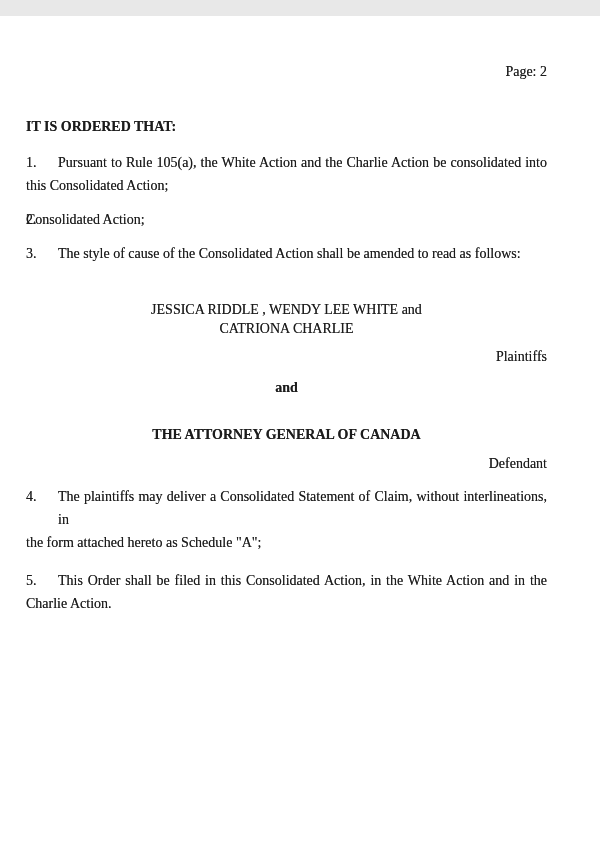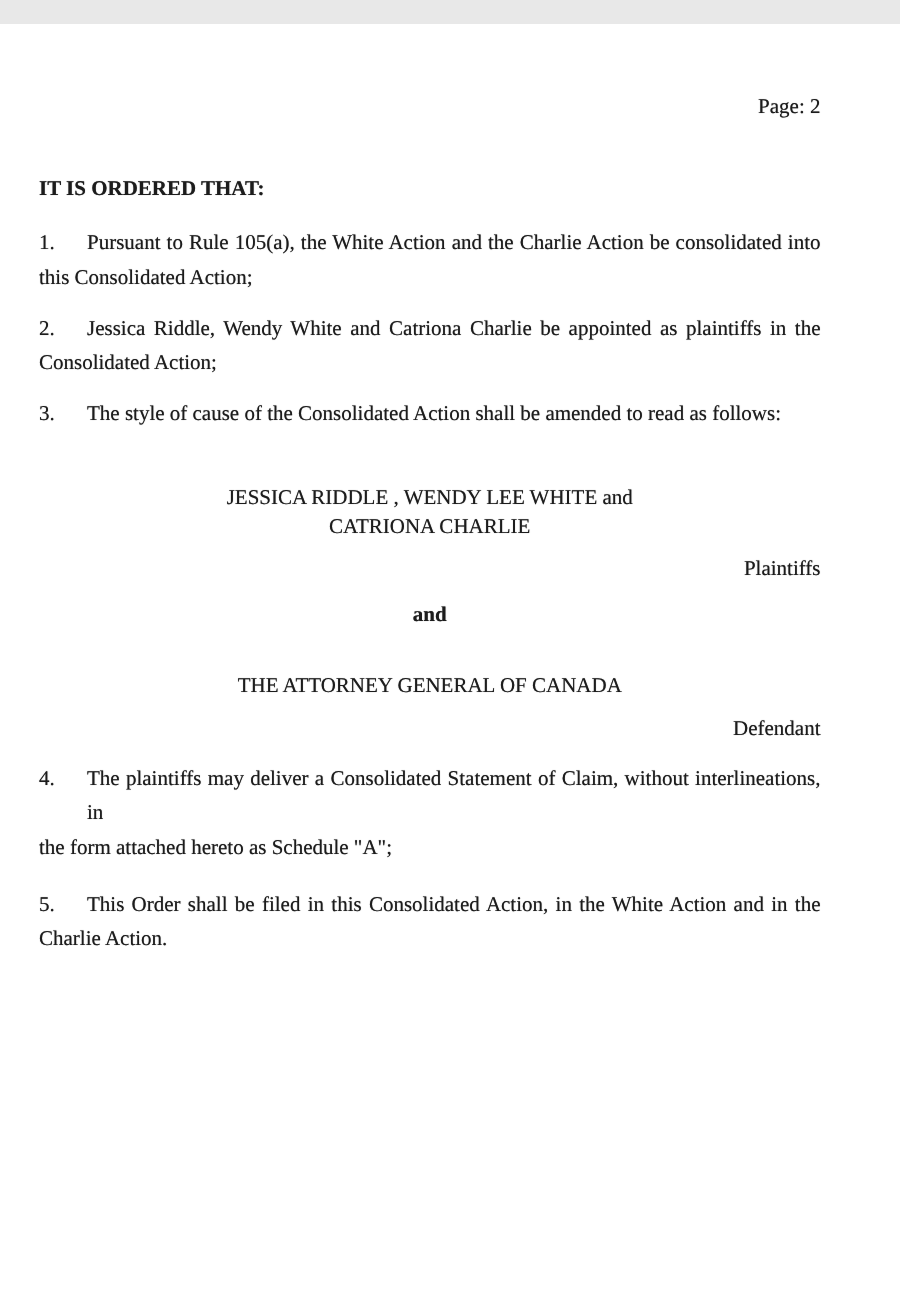--- a/index.html
+++ b/index.html
@@ -75,21 +75,21 @@
   .role-plaintiffs { margin-top: 7px; }
   .connector {
     margin-top: 8px;
     text-align: center;
     font-weight: bold;
     line-height: 23px;
   }
   .defendant-name {
     margin-top: 24px;
     text-align: center;
-    font-weight: normal;
+    font-weight: bold;
     line-height: 23px;
   }
   .role-defendant { margin-top: 6px; }
   .item4 { margin-top: 10px; }
   .item5 { margin-top: 15px; }
   .signature {
     margin-top: 50px;
     margin-left: auto;
     width: 211px;
     text-align: center;
@@ -117,21 +117,21 @@
 
   <div class="order-item m13">
     <div class="wrapline first stretch">
       <span class="num">1.</span><span>Pursuant to Rule 105(a), the White Action and the Charlie Action be consolidated into</span>
     </div>
     <div class="line">this Consolidated Action;</div>
   </div>
 
   <div class="order-item m11">
     <div class="wrapline first stretch">
-      <span class="num">2.</span><span>Jessica Riddle, Wendy White and Catriona Charlie be appointed as plaintiffs in the</span>
+      <span class="num">2.</span>
     </div>
     <div class="line">Consolidated Action;</div>
   </div>
 
   <div class="order-item m11">
     <div class="wrapline first">
       <span class="num">3.</span><span>The style of cause of the Consolidated Action shall be amended to read as follows:</span>
     </div>
   </div>
 

